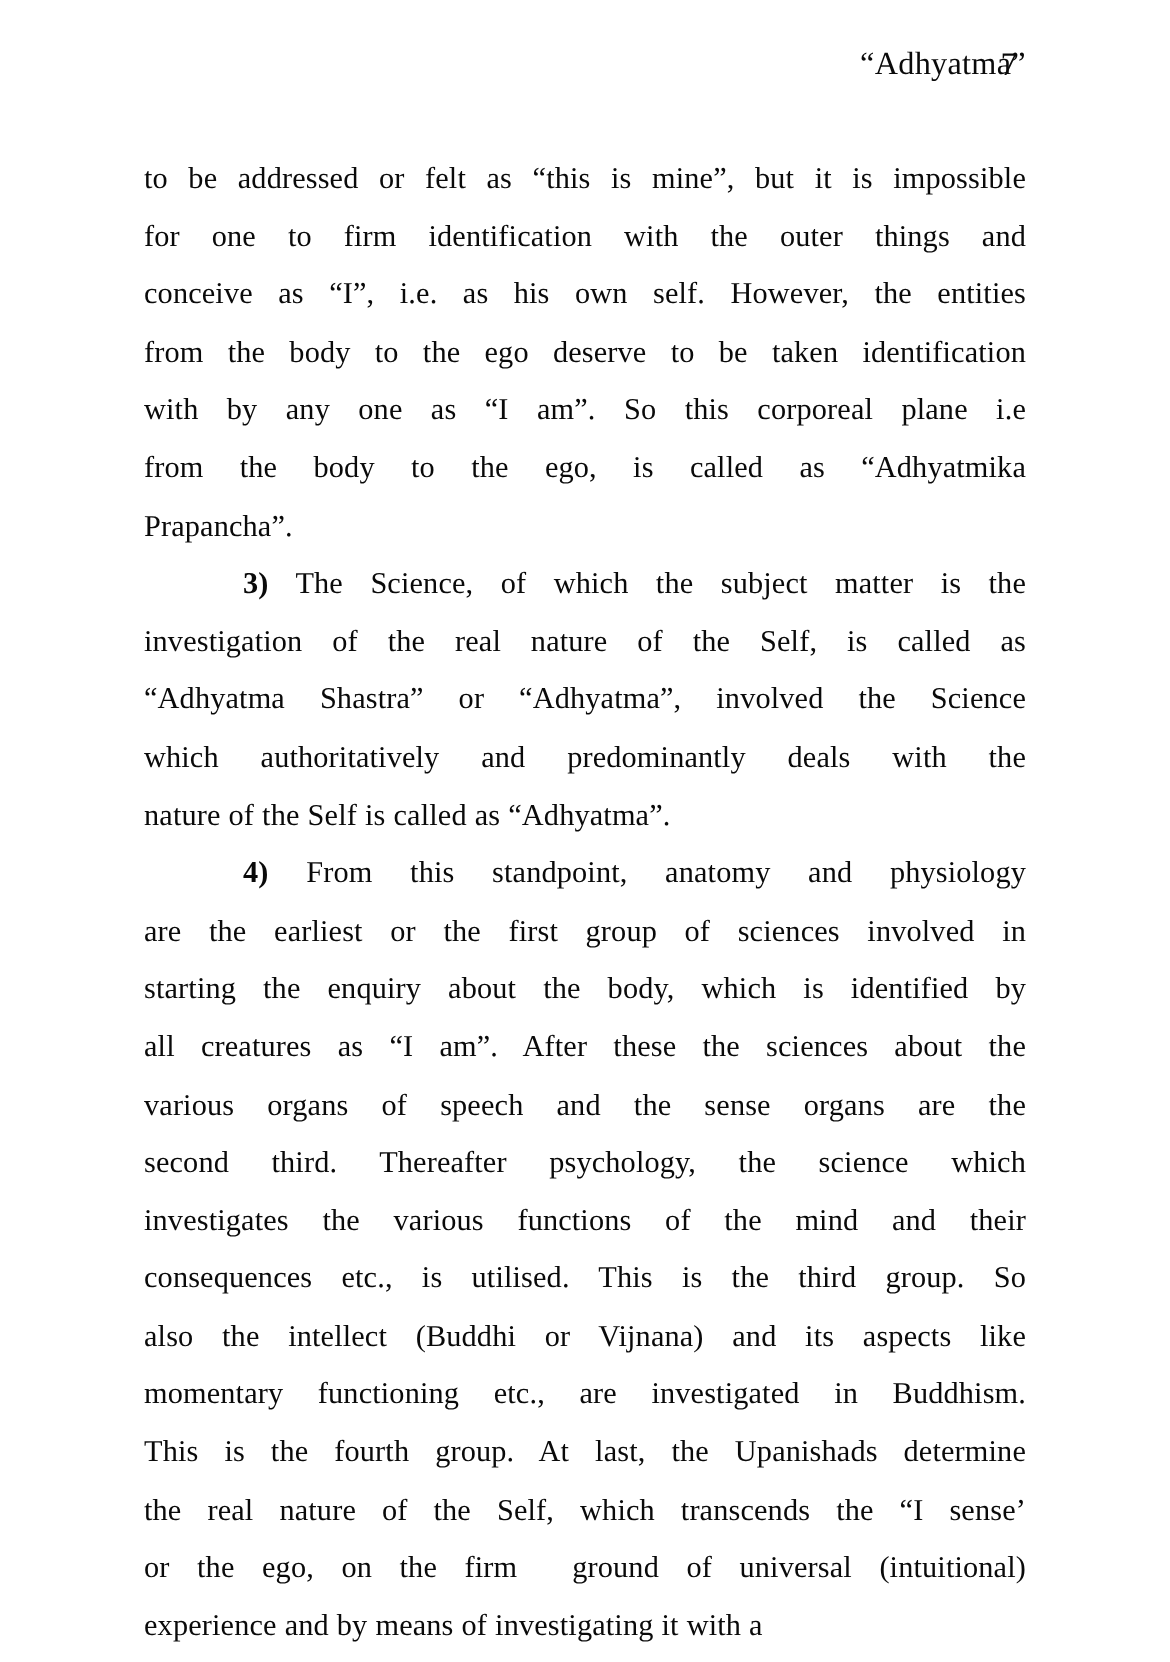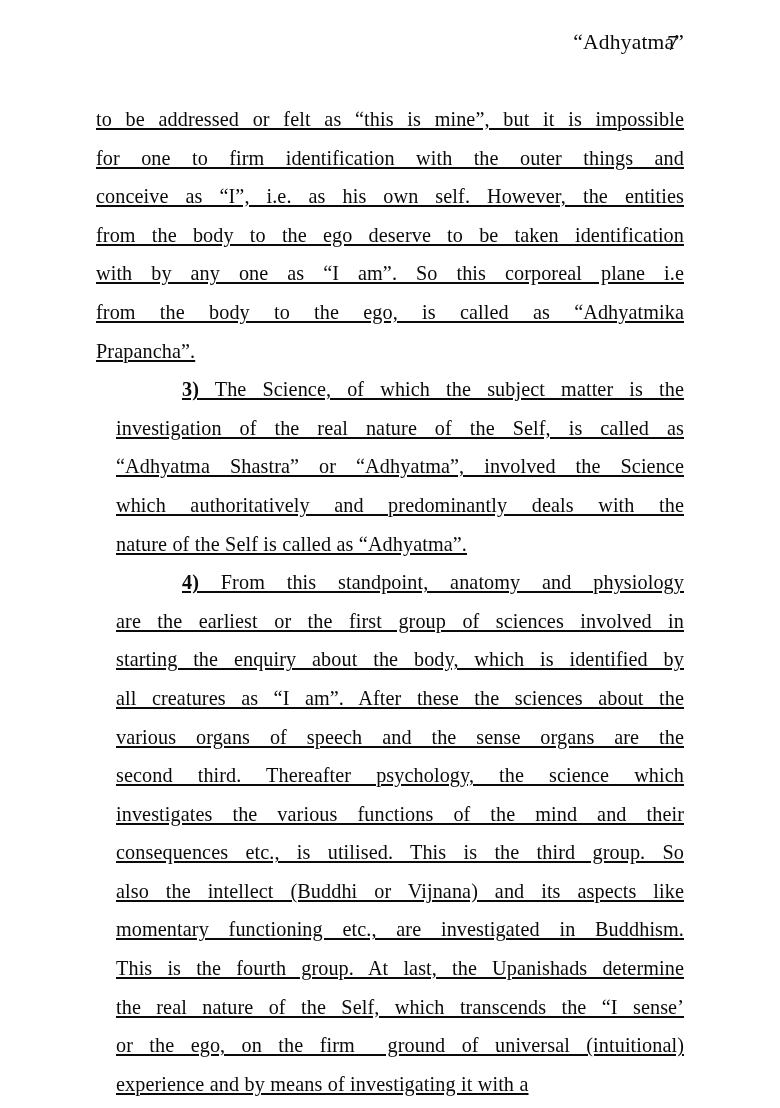--- a/index.html
+++ b/index.html
@@ -62,29 +62,27 @@
     line-height: 38.6px;
     text-align: justify;
     text-justify: inter-word;
     letter-spacing: 0.1px;
     word-spacing: 0.2px;
     hyphens: none;
     -webkit-hyphens: none;
   }
   p.para + p.para {
     margin-top: 0;
-    margin-left: 20px;
   }
   
   .line {
     display: block;
     text-align: justify;
     text-align-last: justify;
     white-space: pre-wrap;
-    text-decoration: underline;
   }
   .line.last {
     text-align-last: left;
   }
   .line.first-indent {
     padding-left: 66px;
   }
   .num {
     font-weight: bold;
   }

